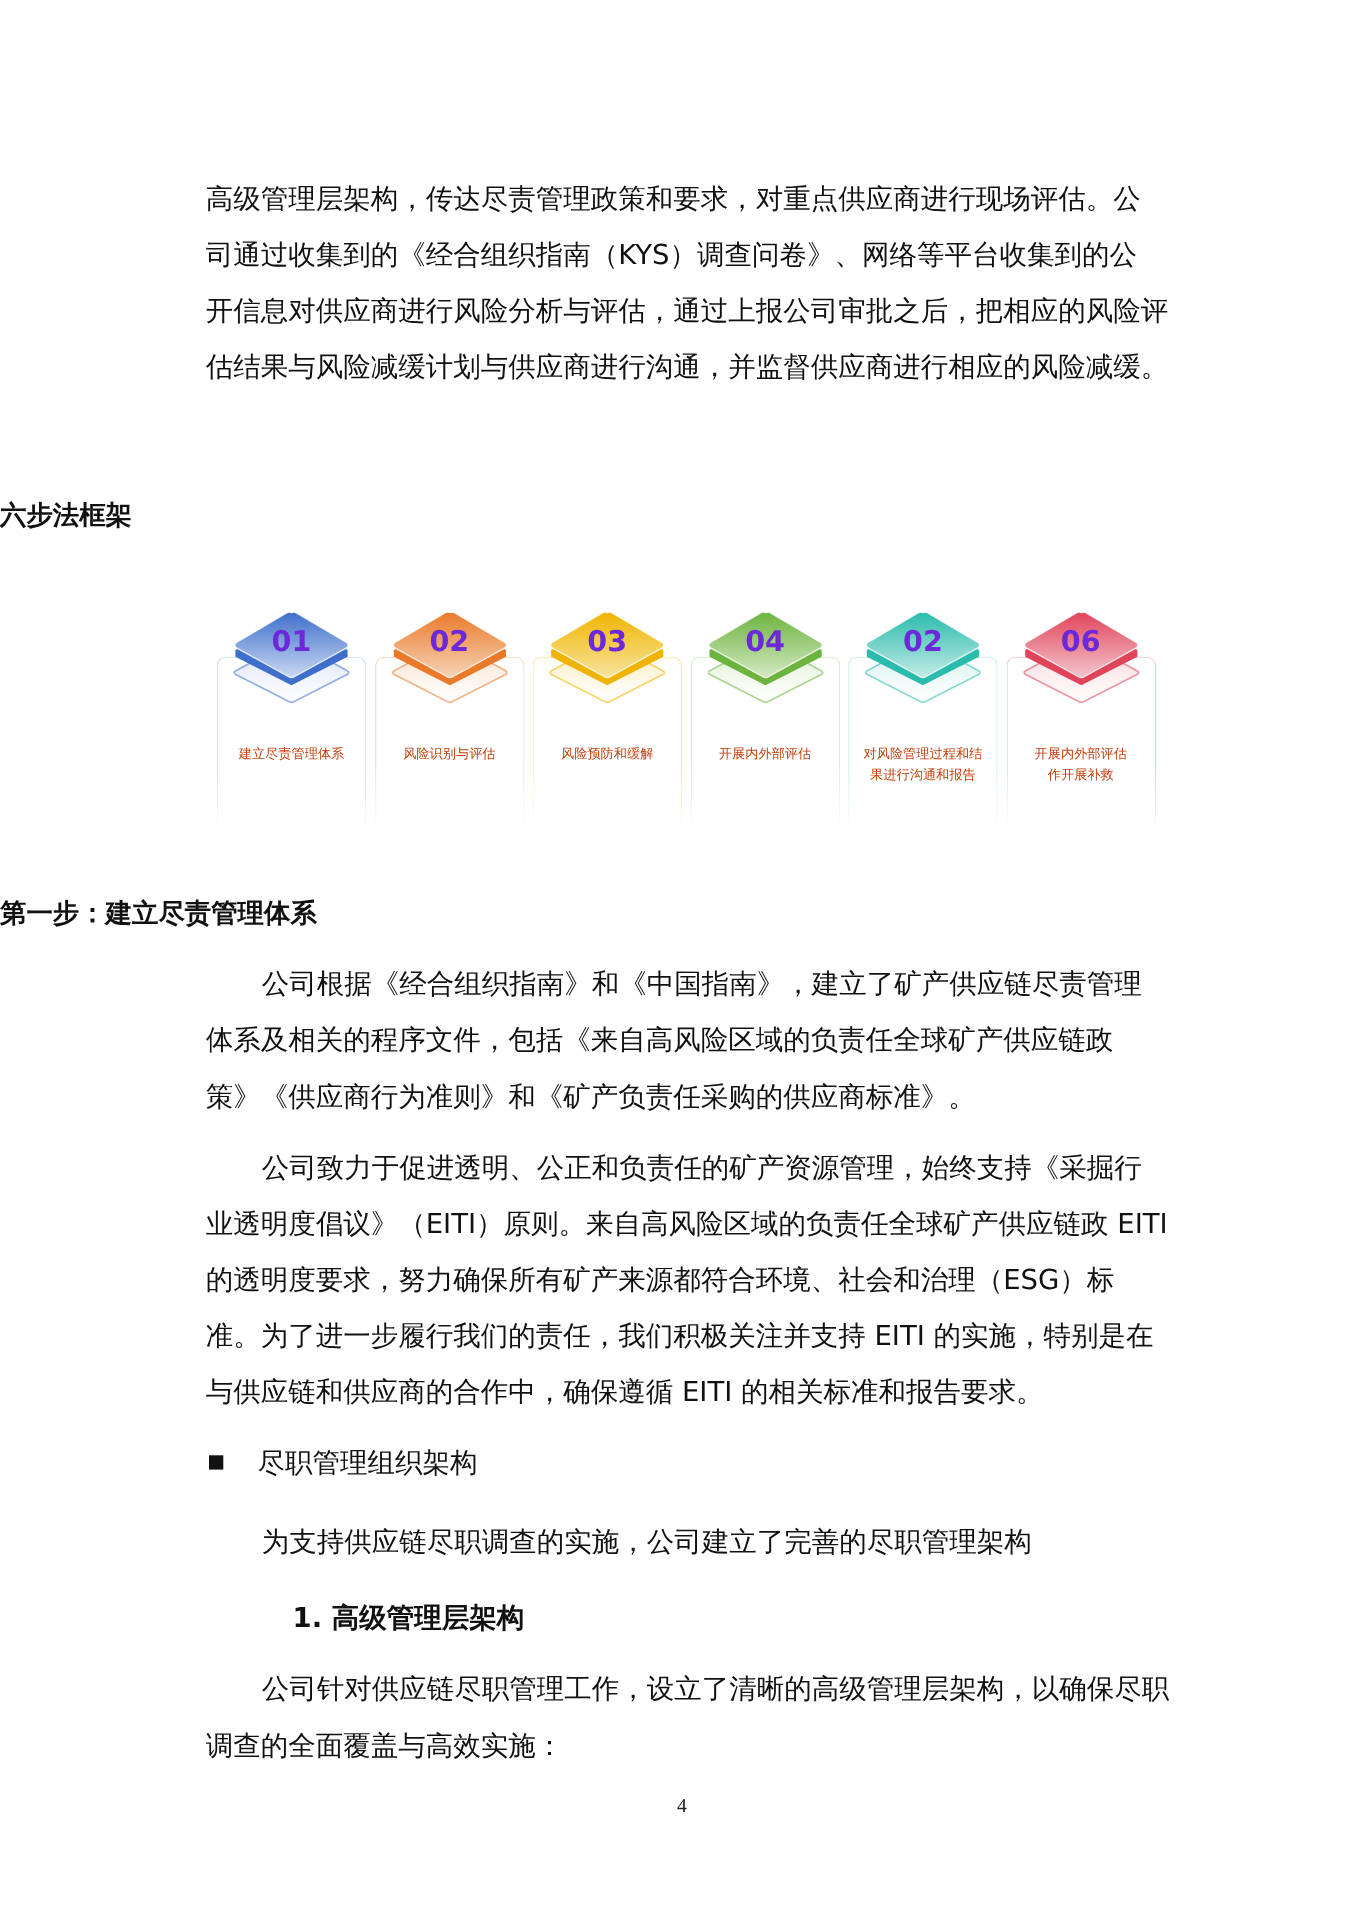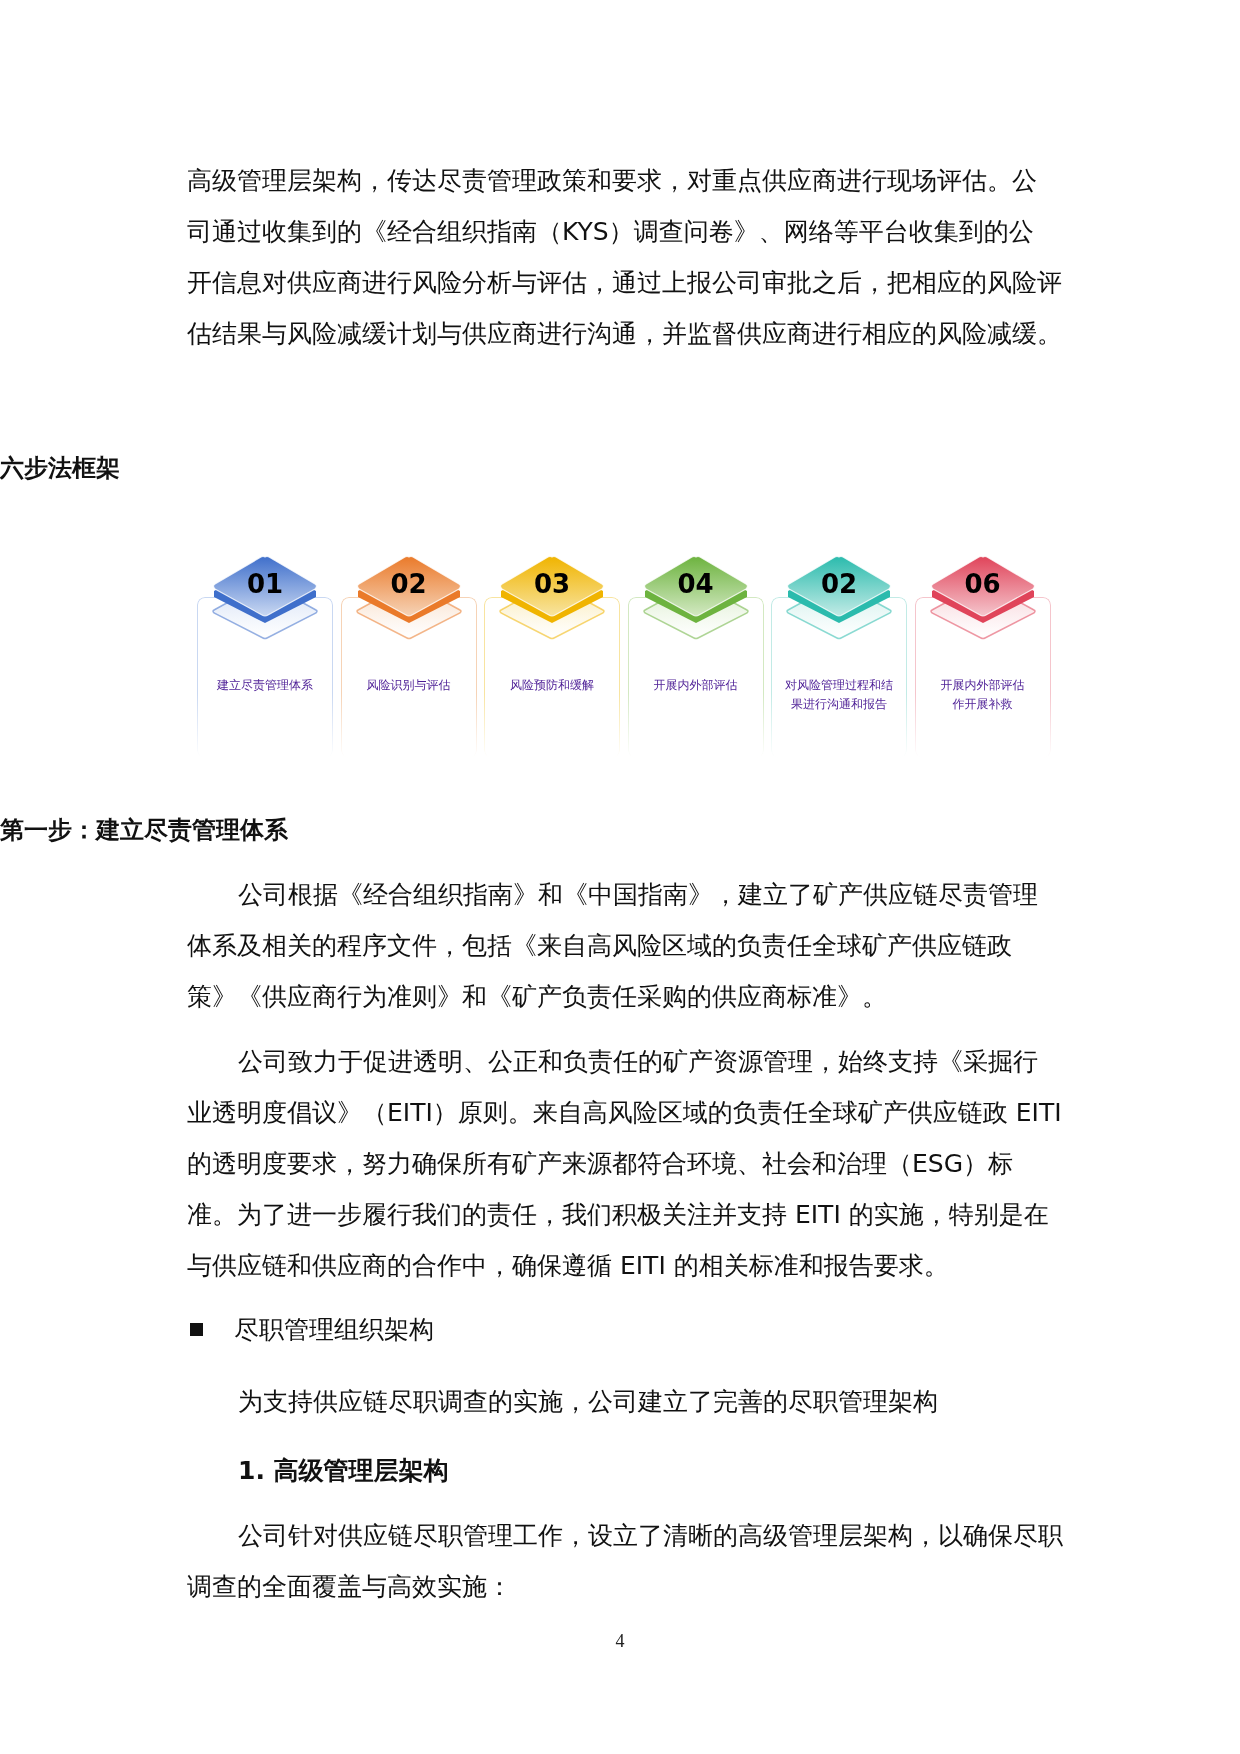--- a/index.html
+++ b/index.html
@@ -3,38 +3,38 @@
 <meta charset="utf-8">
 <style>
   html, body { margin: 0; padding: 0; background: #ffffff; }
   body { width: 1240px; height: 1754px; position: relative; overflow: hidden;
          font-family: "DejaVu Sans", "Liberation Sans", sans-serif; color: #111; }
   .line { position: absolute; left: 187px; width: 880px; font-size: 25px; line-height: 32px;
           white-space: nowrap; letter-spacing: 0px; }
   .center-title { position: absolute; left: 0; width: 1240px; 
                   font-weight: bold; font-size: 24px; line-height: 32px; }
   .bullet-sq { position: absolute; left: 190px; top: 1323px; width: 13px; height: 13px; background: #111; }
-  .bold { font-weight: bold; }
+  .bold { font-weight: bold; margin-left: 28px; }
   .page-num { position: absolute; left: 0; width: 1240px; text-align: center; top: 1630px;
               font-family: "Liberation Serif", serif; font-size: 18px; line-height: 22px; color: #222; }
 
   .steps { position: absolute; left: 197px; top: 550px; width: 860px; height: 210px; }
   .step { position: absolute; top: 0; width: 136px; height: 210px; }
   .card { position: absolute; left: 0; top: 47px; width: 134px; height: 160px; border-radius: 8px;
           border: 1px solid var(--light); border-bottom: none;
           background: linear-gradient(#ffffff, #ffffff);
           -webkit-mask-image: linear-gradient(#000 60%, transparent 100%);
           mask-image: linear-gradient(#000 60%, transparent 100%); }
   .dia-shadow { position: absolute; left: 13px; top: 30px; width: 110px; height: 60px; }
   .dia-shadow svg, .dia-top svg { display: block; }
   .dia-top { position: absolute; left: 13px; top: 5px; width: 110px; height: 68px; }
-  .num { position: absolute; left: 0; width: 136px; top: 19px; text-align: center; color: #000000;
+  .num { position: absolute; left: 0; width: 136px; top: 19px; text-align: center; color: #6d28d9;
          font-weight: bold; font-size: 26px; line-height: 30px; font-family: "DejaVu Sans", sans-serif; }
   .label { position: absolute; left: 6px; width: 124px; top: 126px; text-align: center;
-           font-size: 12px; line-height: 19px; color: #4c1d95; }
+           font-size: 12px; line-height: 19px; color: #c2410c; }
 </style>
 </head>
 <body>
 
 <div>
   <div class="line" style="top:165px">高级管理层架构，传达尽责管理政策和要求，对重点供应商进行现场评估。公</div>
   <div class="line" style="top:216px">司通过收集到的《经合组织指南（KYS）调查问卷》、网络等平台收集到的公</div>
   <div class="line" style="top:267px">开信息对供应商进行风险分析与评估，通过上报公司审批之后，把相应的风险评</div>
   <div class="line" style="top:318px">估结果与风险减缓计划与供应商进行沟通，并监督供应商进行相应的风险减缓。</div>
 </div>

